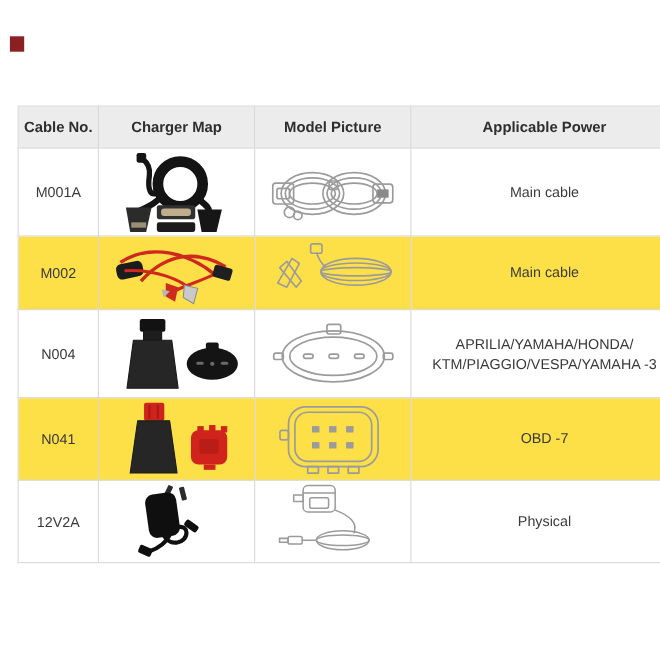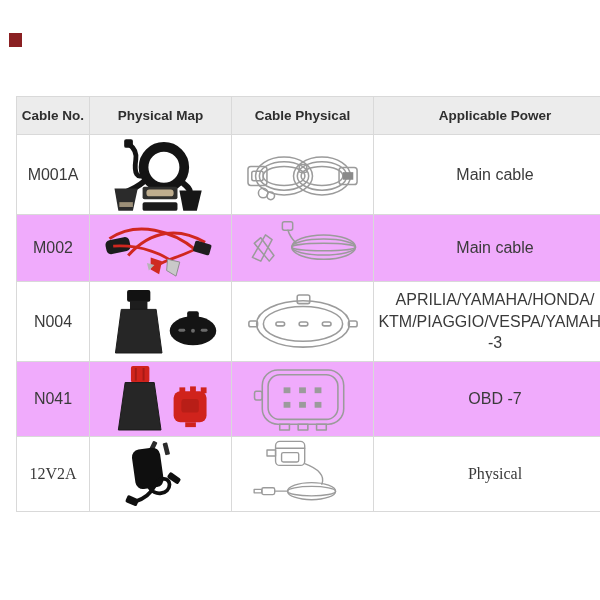--- a/index.html
+++ b/index.html
@@ -5,47 +5,47 @@
   html,body{margin:0;padding:0;background:#ffffff;}
   body{
     width:600px;height:600px;position:relative;overflow:hidden;
     font-family:"Liberation Sans", sans-serif;color:#333333;
   }
   .corner-mark{position:absolute;left:9px;top:33px;width:13px;height:14px;background:#8a2022;}
   .table-wrap{position:absolute;top:96px;left:16px;width:600px;}
   table{border-collapse:collapse;width:600px;table-layout:fixed;}
   th,td{border:1px solid #d9d9d9;text-align:center;vertical-align:middle;padding:0;}
   th{background:#ececec;font-size:13.5px;font-weight:bold;color:#2e2e2e;height:37px;}
-  td{font-size:16px;color:#3a3a3a;background:#ffffff;}
-  tr.stripe td{background:#f0abfc;}
+  td{font-size:13px;color:#3a3a3a;background:#ffffff;}
+  tr.stripe td{background:#fde047;}
   col.c1{width:73px;} col.c2{width:142px;} col.c3{width:142px;} col.c4{width:243px;}
   tr.r1 td{height:79px;} tr.r2 td{height:66px;} tr.r3 td{height:79px;}
-  tr.r4 td{height:74px;} tr.r5 td{height:74px;font-family:Liberation Serif, serif;}
+  tr.r4 td{height:74px;} tr.r5 td{height:74px;}
   .model-line{line-height:1.35;}
   svg{display:block;margin:0 auto;}
   .ln{fill:none;stroke:#9b9b9b;stroke-width:1.6;stroke-linejoin:round;stroke-linecap:round;}
 </style>
 </head>
 <body>
 
 <div class="corner-mark"></div>
 
 <div class="table-wrap">
   <table>
     <colgroup>
         <col class="c1">
         <col class="c2">
         <col class="c3">
         <col class="c4">
       </colgroup>
     <thead>
       <tr>
         <th>Cable No.</th>
-        <th>Physical Map</th>
-        <th>Cable Physical</th>
+        <th>Charger Map</th>
+        <th>Model Picture</th>
         <th>Applicable Power</th>
       </tr>
     </thead>
     <tbody>
 
       <tr class="r1">
         <td>M001A</td>
         <td>
           <svg width="126" height="74" viewBox="0 0 130 76">
             <circle cx="68" cy="30" r="21" fill="none" stroke="#141414" stroke-width="10"></circle>

